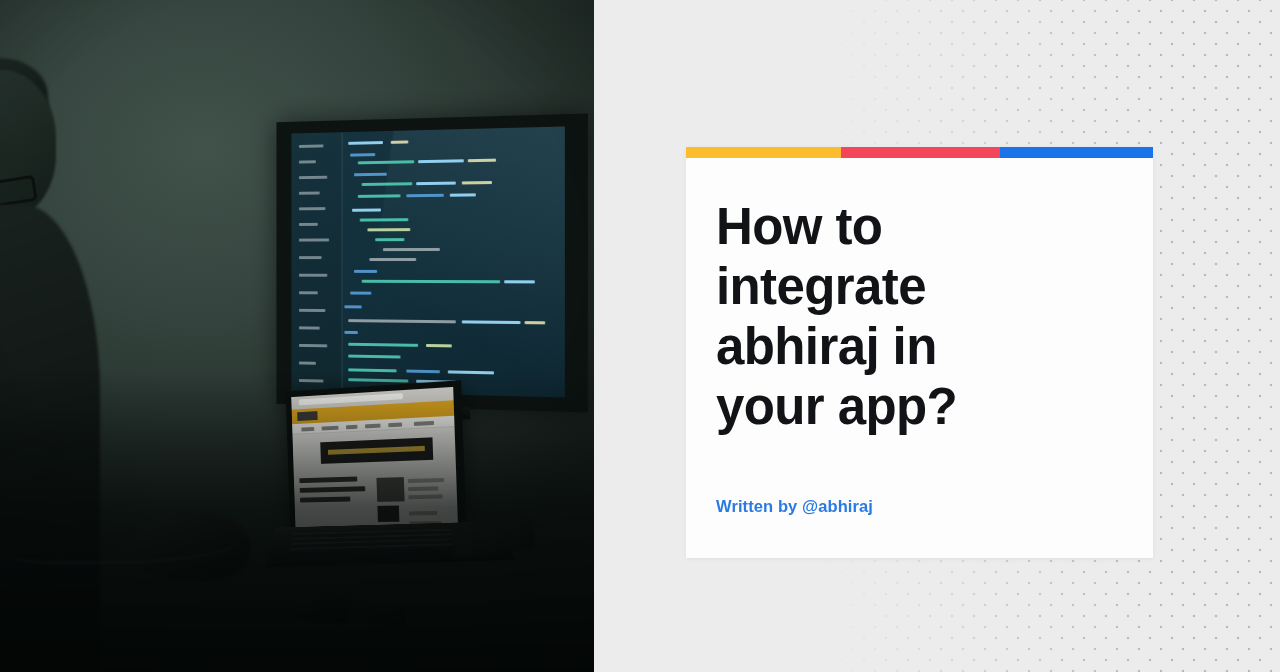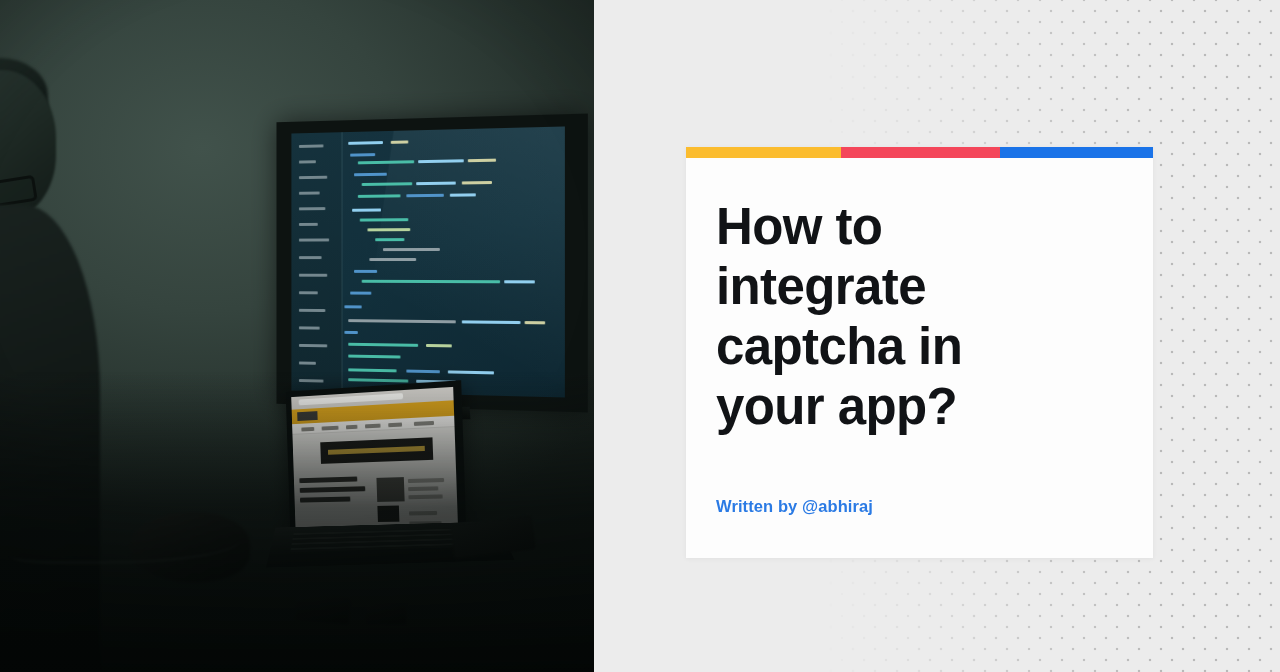--- a/index.html
+++ b/index.html
@@ -305,21 +305,21 @@
     <div class="card">
       <div class="accentbar">
         <span class="seg-yellow" style="background:#fbbc2e"></span>
         <span class="seg-red" style="background:#f4465a"></span>
         <span class="seg-blue" style="background:#1a73e8"></span>
       </div>
 
       <div class="card-inner">
         <div class="title">How to
 integrate
-captcha in
+abhiraj in
 your app?</div>
       </div>
 
       <div class="byline">Written by @abhiraj</div>
     </div>
   </div>
 
 </div>
 
 </body></html>

